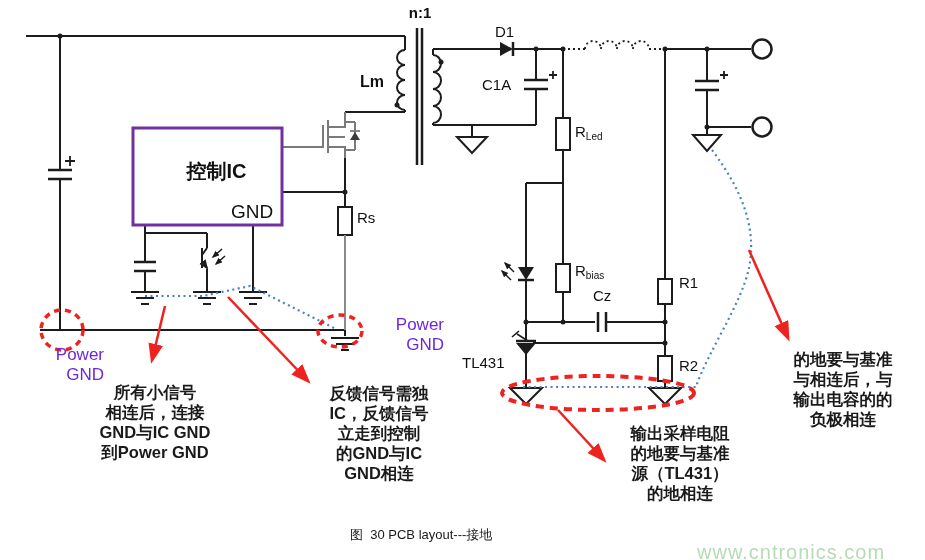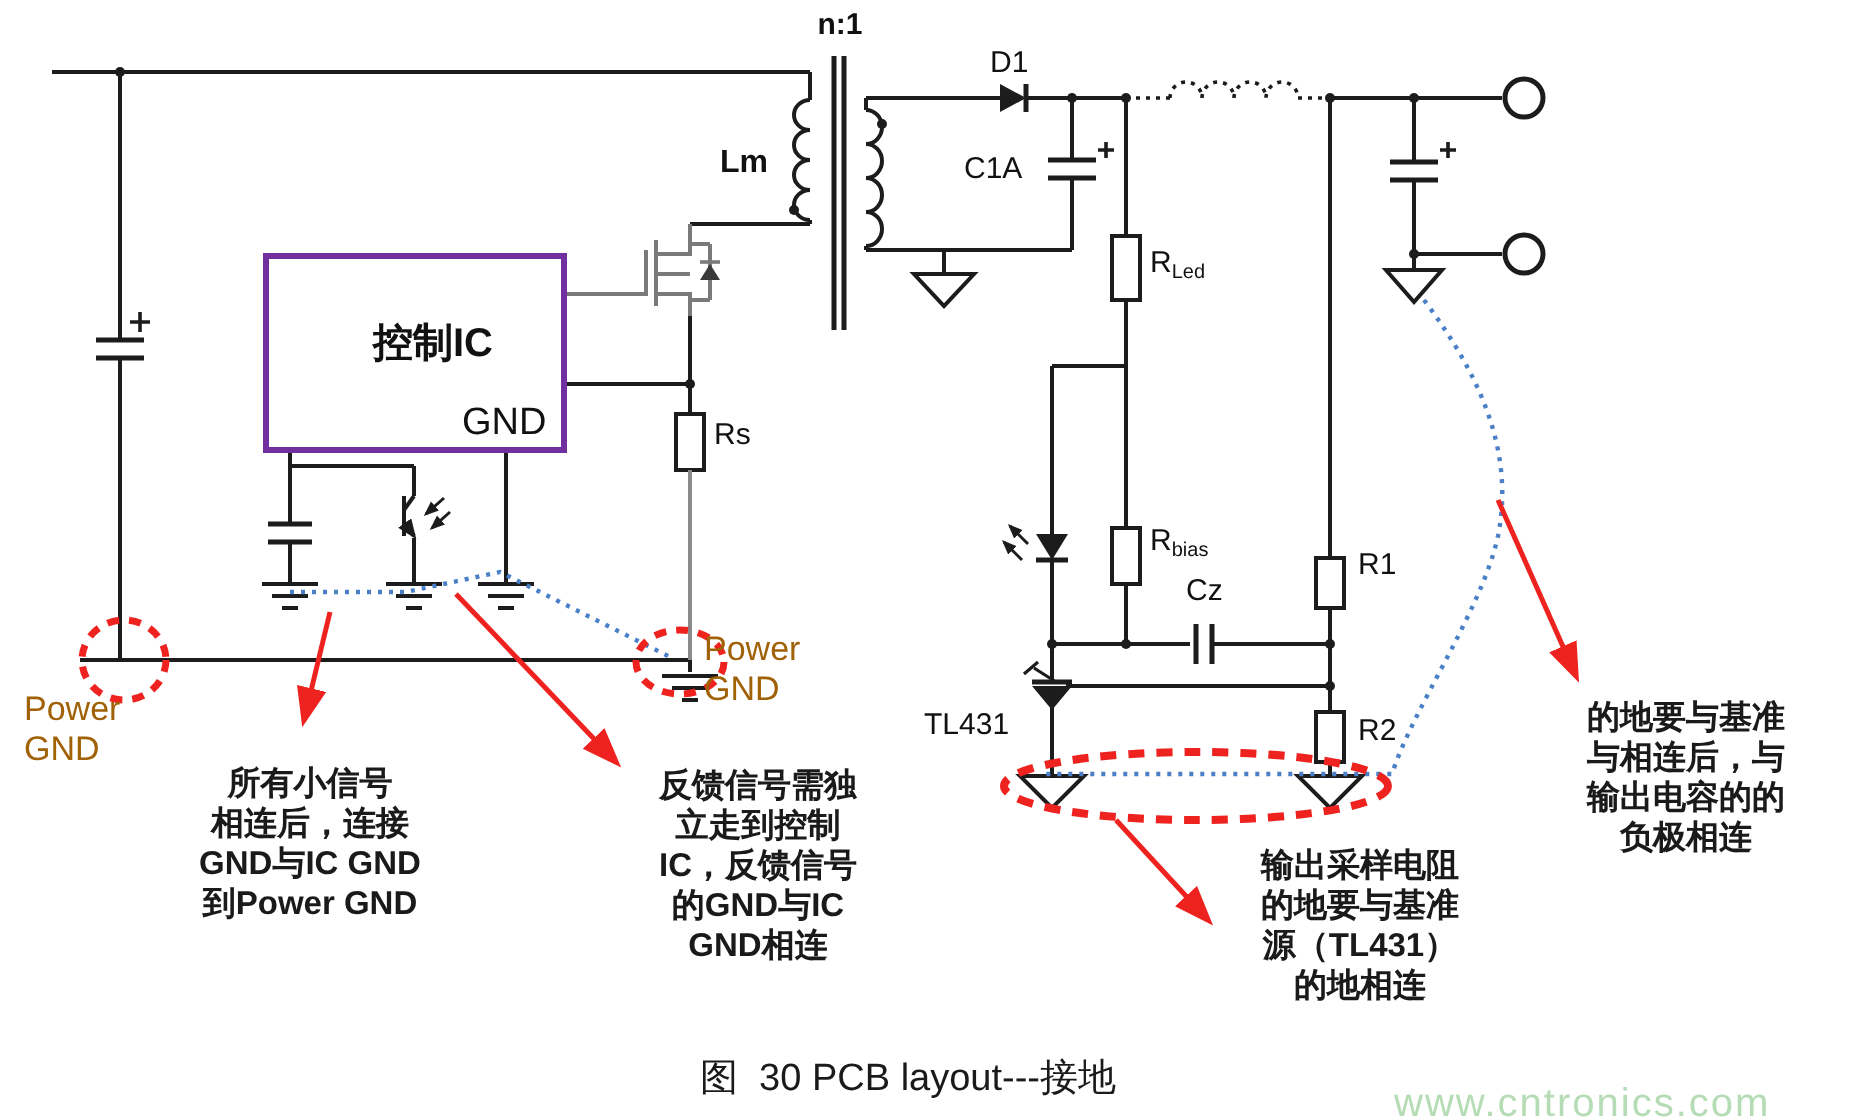--- a/index.html
+++ b/index.html
@@ -4,22 +4,22 @@
 <style>
   html,body{margin:0;padding:0;background:#fff;}
   #stage{position:relative;width:925px;height:560px;background:#ffffff;overflow:hidden;
          font-family:"Liberation Sans",sans-serif;color:#111;}
   #stage svg{position:absolute;left:0;top:0;}
   .lbl{position:absolute;white-space:nowrap;color:#111;}
   .comp{font-size:15px;}
   .bold{font-weight:bold;}
   .sub{font-size:10px;vertical-align:-3px;}
   .note{position:absolute;font-weight:bold;font-size:16.5px;line-height:20px;text-align:center;color:#1a1a1a;}
-  .pgnd{position:absolute;font-size:17px;line-height:20px;text-align:left;color:#a16207;}
-  .caption{position:absolute;font-size:19px;white-space:pre;color:#1a1a1a;}
+  .pgnd{position:absolute;font-size:17px;line-height:20px;text-align:right;color:#6d28d9;}
+  .caption{position:absolute;font-size:13px;white-space:pre;color:#1a1a1a;}
   .watermark{position:absolute;font-size:20px;color:#b5dcb5;letter-spacing:1px;}
   .icbox-label{position:absolute;text-align:center;font-weight:bold;font-size:20px;}
   .gndpin{position:absolute;font-size:19px;}
 </style>
 </head>
 <body>
 
 <div id="stage">
 
 <svg width="925" height="560" viewBox="0 0 925 560">
@@ -230,22 +230,22 @@
 </div>
 
 <div class="note" style="left:84px;top:382px;width:142px;">
   <div>所有小信号</div>
   <div>相连后，连接</div>
   <div>GND与IC GND</div>
   <div>到Power GND</div>
 </div>
 <div class="note" style="left:302px;top:383px;width:154px;">
   <div>反馈信号需独</div>
+  <div>IC，反馈信号</div>
   <div>立走到控制</div>
-  <div>IC，反馈信号</div>
   <div>的GND与IC</div>
   <div>GND相连</div>
 </div>
 <div class="note" style="left:606px;top:423px;width:148px;">
   <div>输出采样电阻</div>
   <div>的地要与基准</div>
   <div>源（TL431）</div>
   <div>的地相连</div>
 </div>
 <div class="note" style="left:770px;top:349px;width:146px;">

